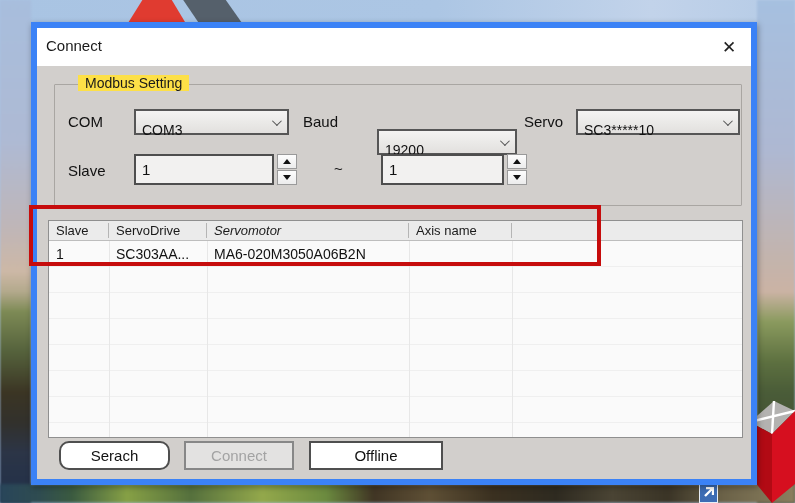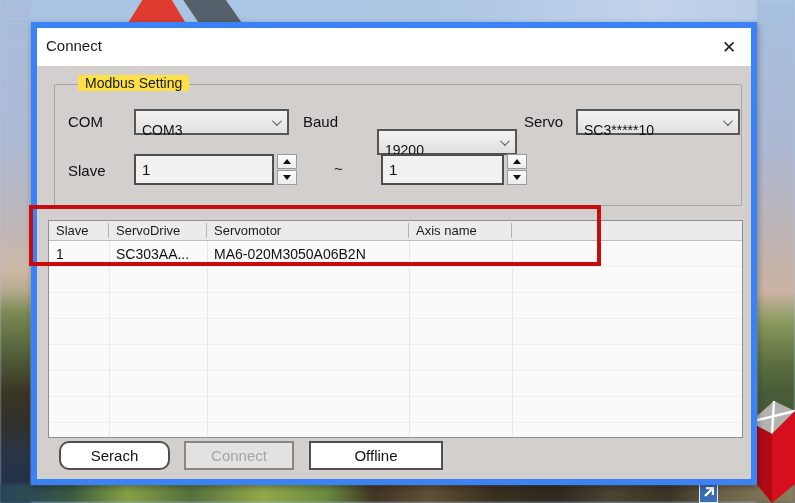--- a/index.html
+++ b/index.html
@@ -167,21 +167,21 @@
       </div>
     <div class="spin-btn">
         <div class="tri-down"></div>
       </div>
   </div>
 
   <div class="devtable">
     <div class="thead">
       <div class="th" style="width:60px;">Slave</div>
       <div class="th" style="width:98px;">ServoDrive</div>
-      <div class="th" style="width:202px;">Servomotor</div>
+      <div class="th" style="width:202px;font-style:italic;">Servomotor</div>
       <div class="th" style="width:103px;">Axis name</div>
       <div class="th filler" style="flex:1;"></div>
     </div>
     <div class="trow">
       <div class="td" style="width:60px;">1</div>
       <div class="td" style="width:98px;">SC303AA...</div>
       <div class="td" style="width:202px;">MA6-020M3050A06B2N</div>
       <div class="td" style="width:103px;"></div>
     </div>
     <div class="vline" style="left:60px;"></div>

